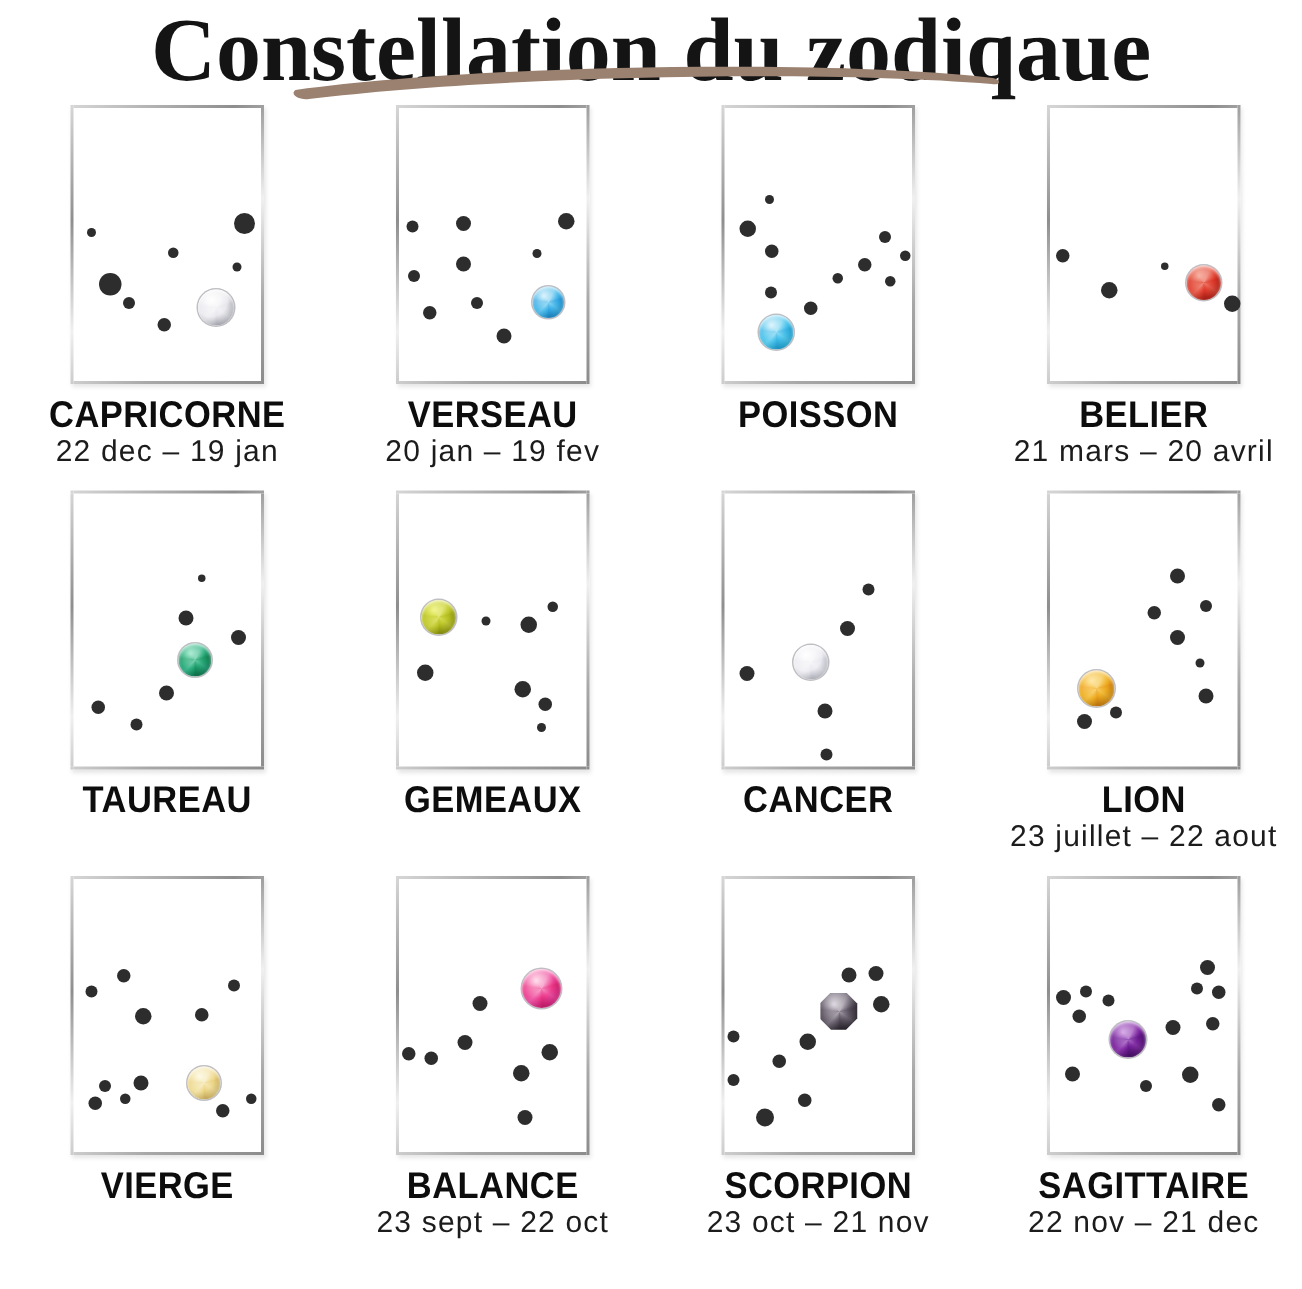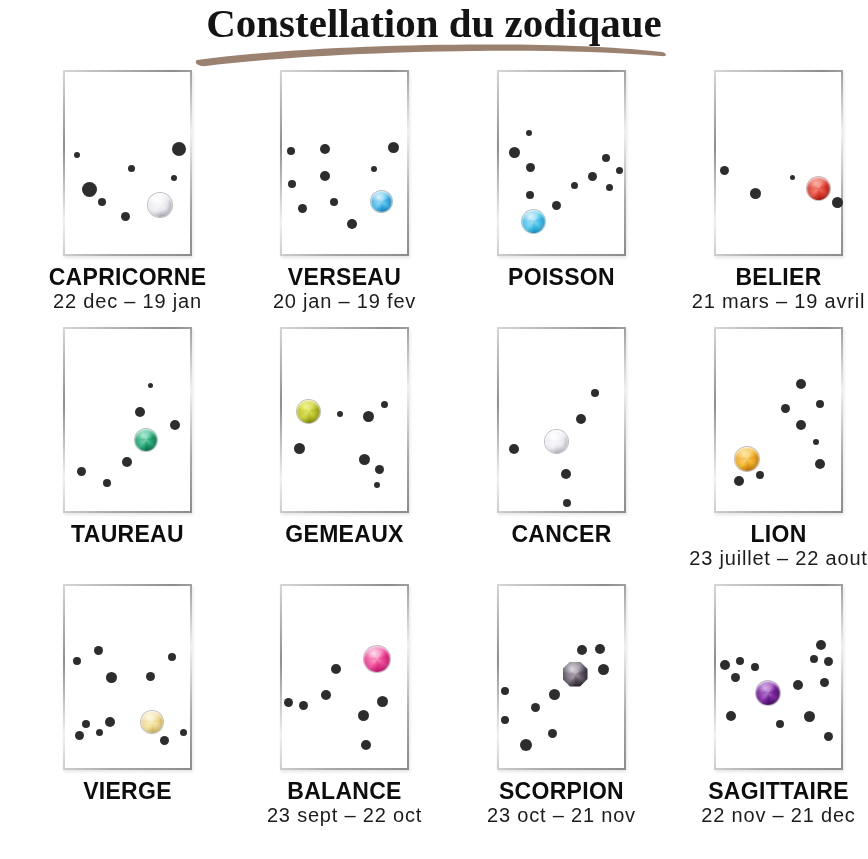--- a/index.html
+++ b/index.html
@@ -5,28 +5,27 @@
   html,body{margin:0;padding:0;}
   body{
     width:868px;height:859px;overflow:hidden;background:#ffffff;
     font-family:"Liberation Sans",sans-serif;
     position:relative;
   }
   header{position:relative;height:70px;}
   h1{
     margin:0;padding-top:2px;text-align:center;
     font-family:"Liberation Serif","DejaVu Serif",serif;
-    font-weight:600;font-size:41px;line-height:1.05;color:#141414;
+    font-weight:600;font-size:60px;line-height:1.05;color:#141414;
     letter-spacing:0px;
   }
   .swoosh{position:absolute;left:0;top:34px;width:868px;height:36px;pointer-events:none;}
   main{
     display:grid;grid-template-columns:repeat(4,217px);
     padding-left:3px;
-    margin-left:16px;
   }
   .cell{
     width:217px;height:257px;
     display:flex;flex-direction:column;align-items:center;
   }
   .card{
     position:relative;width:125px;height:182px;background:#ffffff;
     border:2px solid #9a9a9a;
     border-image:linear-gradient(145deg,#d6d6d6 0%,#8e8e8e 28%,#f0f0f0 55%,#a8a8a8 80%,#8c8c8c 100%) 1;
     box-shadow:1px 2px 3px rgba(0,0,0,0.10);
@@ -115,21 +114,21 @@
 
   <section class="cell">
     <div class="card">
         <div class="dot" style="left: 3.5px; top: 93.5px; width: 9px; height: 9px; background: rgb(45, 45, 45);"></div>
         <div class="dot" style="left: 33.5px; top: 115.5px; width: 11px; height: 11px; background: rgb(45, 45, 45);"></div>
         <div class="dot" style="left: 73.5px; top: 102.5px; width: 5px; height: 5px; background: rgb(45, 45, 45);"></div>
         <div class="dot" style="left: 115.5px; top: 124.5px; width: 11px; height: 11px; background: rgb(45, 45, 45);"></div>
         <div class="gem" style="left: 90.5px; top: 104.5px; width: 23px; height: 23px; background: conic-gradient(from 25deg, rgba(255, 255, 255, 0.65), rgba(0, 0, 0, 0.28) 14%, rgba(255, 255, 255, 0.35) 28%, rgba(0, 0, 0, 0.22) 42%, rgba(255, 255, 255, 0.55) 55%, rgba(0, 0, 0, 0.28) 70%, rgba(255, 255, 255, 0.4) 85%, rgba(255, 255, 255, 0.65)), radial-gradient(circle at 36% 30%, rgb(245, 165, 149) 0%, rgb(224, 64, 48) 48%, rgb(142, 19, 12) 88%); background-blend-mode: soft-light, normal;"></div>
       </div>
     <div class="name">BELIER</div>
-    <div class="dates">21 mars – 19 avril</div>
+    <div class="dates">21 mars – 20 avril</div>
   </section>
 
   <section class="cell">
     <div class="card">
         <div class="dot" style="left: 82.5px; top: 53.5px; width: 5px; height: 5px; background: rgb(45, 45, 45);"></div>
         <div class="dot" style="left: 70px; top: 78px; width: 10px; height: 10px; background: rgb(45, 45, 45);"></div>
         <div class="dot" style="left: 105px; top: 91px; width: 10px; height: 10px; background: rgb(45, 45, 45);"></div>
         <div class="dot" style="left: 57px; top: 128px; width: 10px; height: 10px; background: rgb(45, 45, 45);"></div>
         <div class="dot" style="left: 11.5px; top: 137.5px; width: 9px; height: 9px; background: rgb(45, 45, 45);"></div>
         <div class="dot" style="left: 38px; top: 150px; width: 8px; height: 8px; background: rgb(45, 45, 45);"></div>

